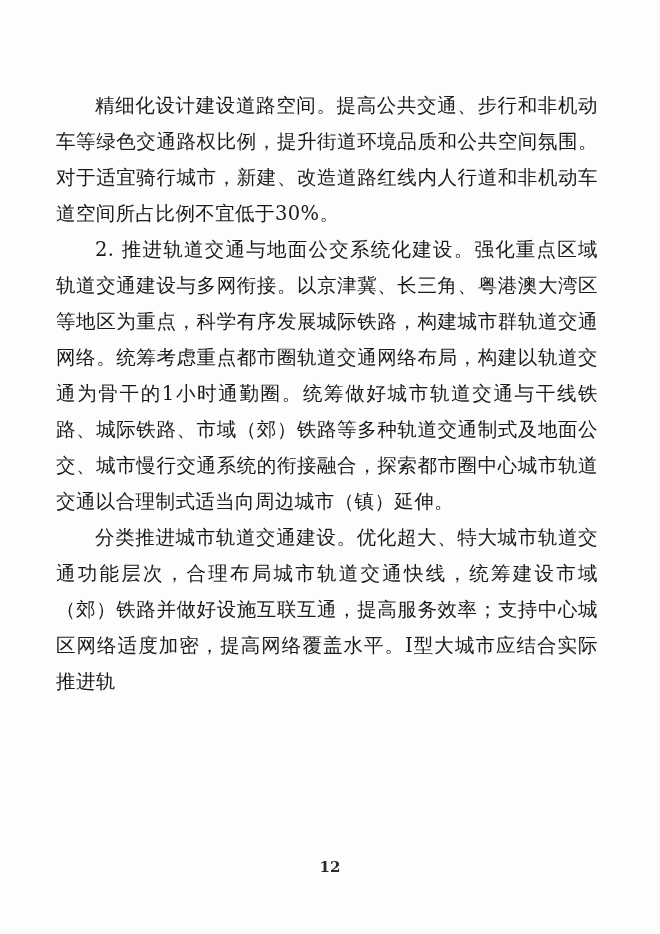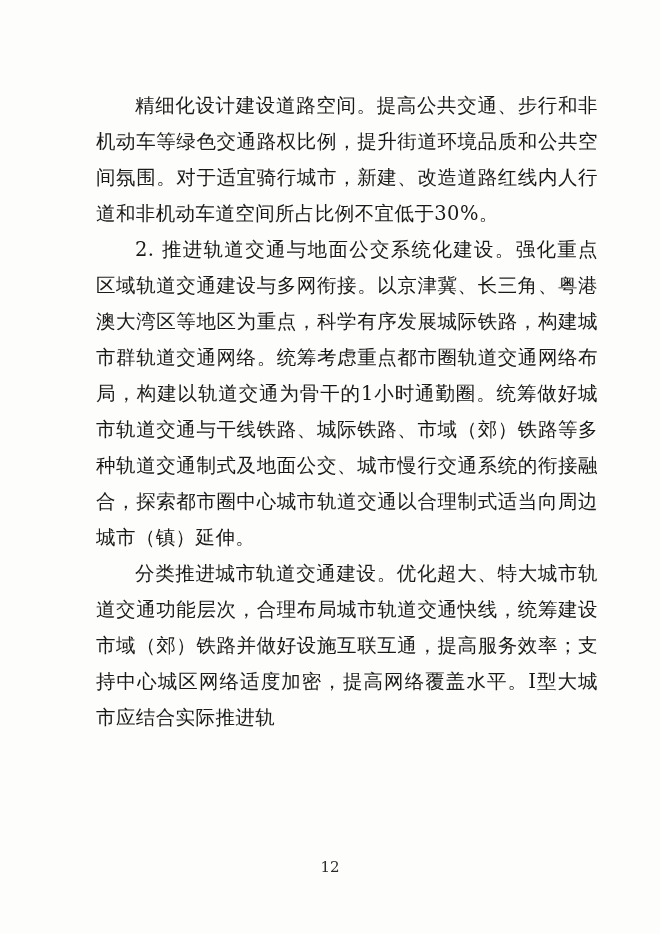--- a/index.html
+++ b/index.html
@@ -11,21 +11,21 @@
     height: 934px;
     background: #ffffff;
     font-family: "DejaVu Serif", serif;
   }
   .page {
     position: relative;
     width: 660px;
     height: 934px;
     background: #fdfdfb;
     box-sizing: border-box;
-    padding: 88px 62px 40px 96px;
+    padding: 88px 62px 40px 56px;
     overflow: hidden;
   }
   .doc-body {
     display: block;
   }
   .para {
     font-family: "DejaVu Serif", serif;
     font-size: 19.5px;
     line-height: 36px;
     color: #1a1a1a;
@@ -38,20 +38,21 @@
   }
   .page-number {
     position: absolute;
     left: 0;
     right: 0;
     bottom: 58px;
     text-align: center;
     font-family: "DejaVu Serif", serif;
     font-size: 15px;
     color: #2b2b2b;
+    font-weight: bold;
   }
 </style>
 </head>
 <body>
 
 <div class="page">
   <div class="doc-body">
     <p class="para">精细化设计建设道路空间。提高公共交通、步行和非机动车等绿色交通路权比例，提升街道环境品质和公共空间氛围。对于适宜骑行城市，新建、改造道路红线内人行道和非机动车道空间所占比例不宜低于30%。</p>
     <p class="para">2. 推进轨道交通与地面公交系统化建设。强化重点区域轨道交通建设与多网衔接。以京津冀、长三角、粤港澳大湾区等地区为重点，科学有序发展城际铁路，构建城市群轨道交通网络。统筹考虑重点都市圈轨道交通网络布局，构建以轨道交通为骨干的1小时通勤圈。统筹做好城市轨道交通与干线铁路、城际铁路、市域（郊）铁路等多种轨道交通制式及地面公交、城市慢行交通系统的衔接融合，探索都市圈中心城市轨道交通以合理制式适当向周边城市（镇）延伸。</p>
     <p class="para">分类推进城市轨道交通建设。优化超大、特大城市轨道交通功能层次，合理布局城市轨道交通快线，统筹建设市域（郊）铁路并做好设施互联互通，提高服务效率；支持中心城区网络适度加密，提高网络覆盖水平。I型大城市应结合实际推进轨</p>

